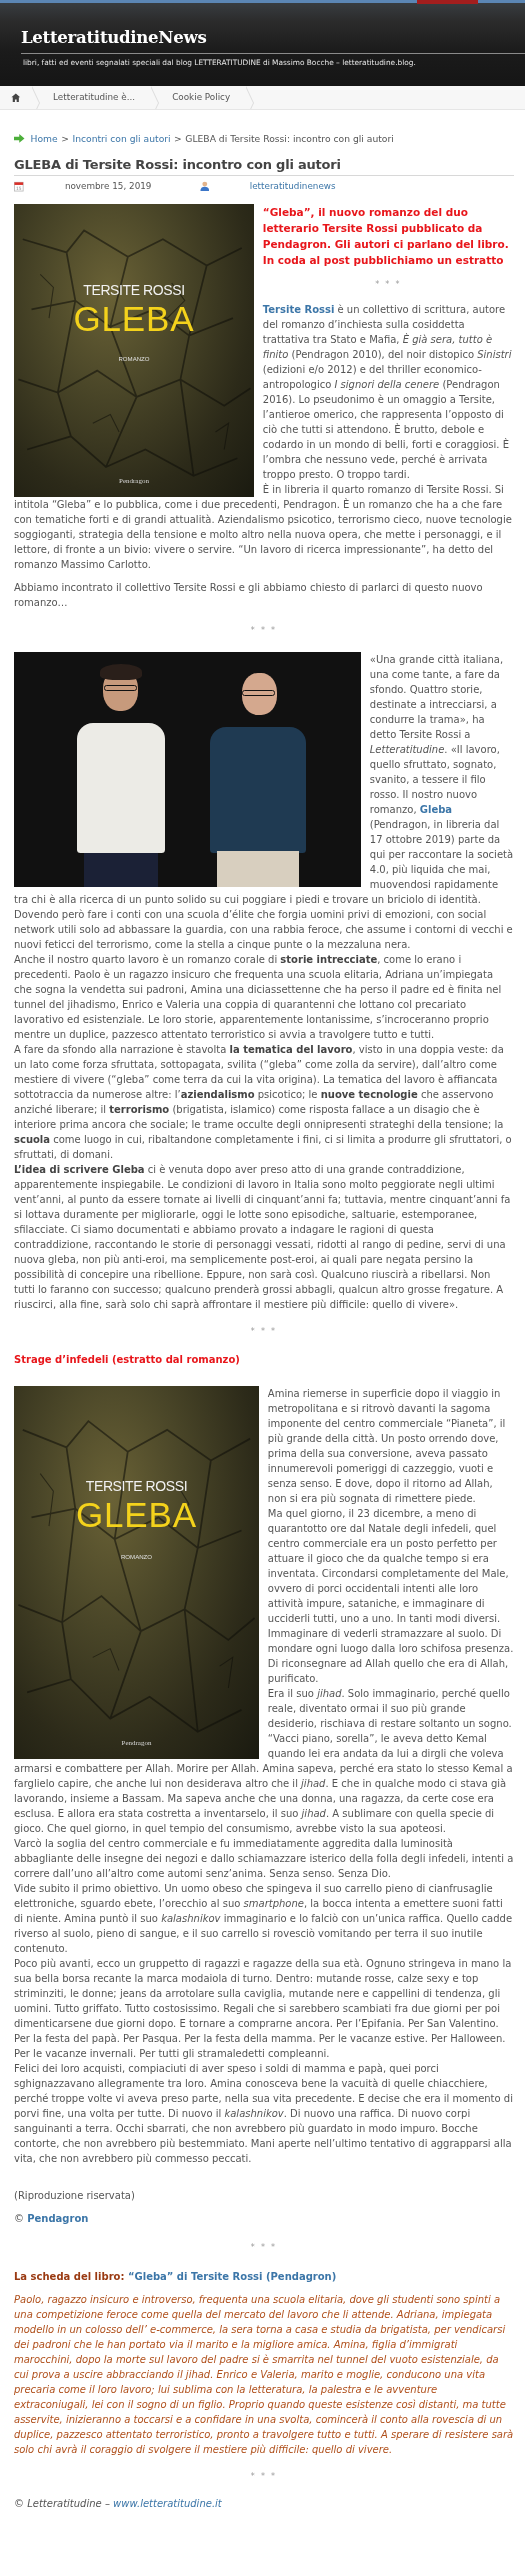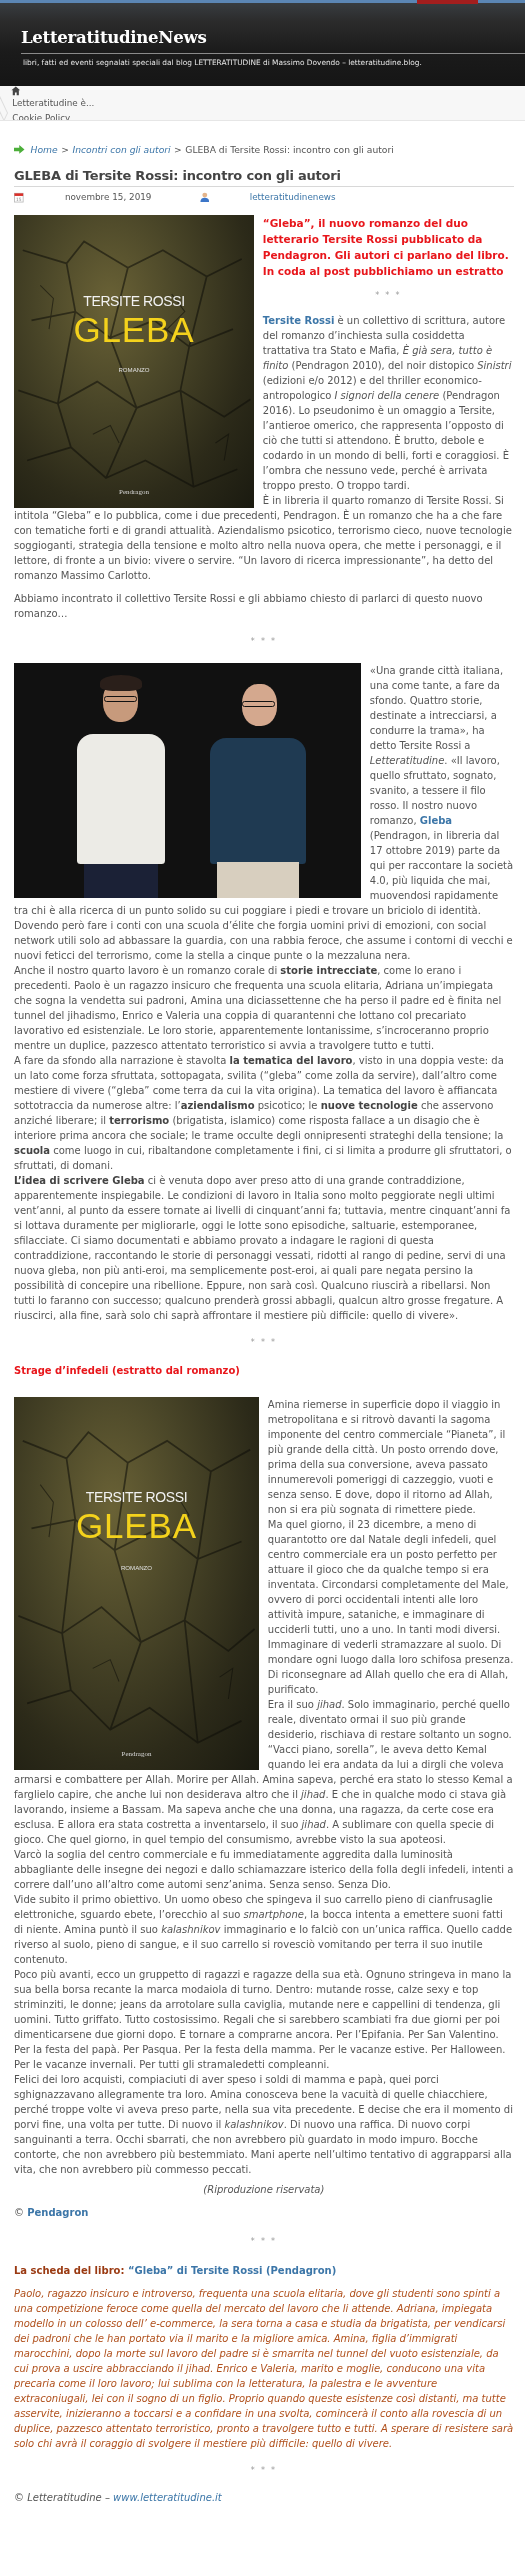--- a/index.html
+++ b/index.html
@@ -11,31 +11,31 @@
     height: 86px; position: relative; overflow: hidden;
     background: linear-gradient(180deg, #3a3f44 0%, #2b2b2b 25%, #1b1b1b 60%, #151515 100%);
   }
   .site-header .stripe { position: absolute; left: 0; right: 0; top: 0; height: 2.6px; background: #5b86b5; }
   .site-header .promo { position: absolute; right: 48px; top: 0; width: 61px; height: 3.5px; background: #a21e1e; }
   .site-title { position: absolute; left: 21px; top: 30px; font-family: "DejaVu Serif", serif; font-weight: bold; font-size: 16.6px; color: #ffffff; letter-spacing: -0.3px; }
   .site-rule { position: absolute; left: 21px; right: 0; top: 53px; height: 0.9px; background: #8a8a8a; }
   .site-tagline { position: absolute; left: 23px; top: 55px; font-size: 7.4px; color: #e8e8e8; white-space: nowrap; }
 
   
-  .topnav { height: 35px; display: flex; background: #f7f7f7; border-bottom: 0.9px solid #e6e6e6; overflow: hidden; white-space: nowrap; flex-direction: column; }
+  .topnav { height: 24px; display: flex; align-items: center; background: #f7f7f7; border-bottom: 0.9px solid #e6e6e6; overflow: hidden; white-space: nowrap; }
   .topnav .home { width: 32px; display: flex; align-items: center; justify-content: center; height: 100%; position: relative; }
   .topnav .item { position: relative; padding: 0 16px 0 12.3px; height: 100%; display: flex; align-items: center; font-size: 8.8px; color: #555; }
   .topnav .sep { width: 8.8px; height: 100%; position: relative; }
   .topnav .sep::before { content: ""; position: absolute; left: 0; top: 0; width: 0; height: 0; border-top: 17.5px solid transparent; border-bottom: 17.5px solid transparent; border-left: 8px solid #dcdcdc; }
   .topnav .sep::after { content: ""; position: absolute; left: -0.9px; top: 0; width: 0; height: 0; border-top: 17.5px solid transparent; border-bottom: 17.5px solid transparent; border-left: 8px solid #f7f7f7; }
 
   .content { padding: 0 12.3px 0 14px; }
 
   .breadcrumb { margin-top: 21px; font-size: 9.2px; color: #555; display: flex; align-items: center; gap: 3.5px; }
-  .breadcrumb a { color: #3c76a8; text-decoration: none; font-style: italic; }
+  .breadcrumb a { color: #3c76a8; text-decoration: none; }
   .bc-arrow { width: 10.5px; height: 8.8px; display: inline-block; margin-right: 2.6px; }
 
   h1.post-title { margin-top: 10.5px; font-size: 13px; font-weight: bold; color: #444; padding-bottom: 3.5px; border-bottom: 0.9px solid #d8d8d8; letter-spacing: -0.2px; }
   .meta { margin-top: 3.5px; display: flex; align-items: center; font-size: 8.8px; color: #555; height: 14px; gap: 36px; }
   .meta .cal { margin-right: 5.3px; }
   .meta .user { margin-left: 12.3px; margin-right: 4.4px; }
   .meta a { color: #3c76a8; text-decoration: none; }
 
   .fl { float: left; margin-right: 8.8px; }
   .cover { position: relative; overflow: hidden; background:
@@ -51,38 +51,38 @@
   .p { margin-bottom: 0; }
   .gap { height: 8px; }
   .blue { color: #3c76a8; font-weight: bold; text-decoration: none; }
   b { color: #444; }
 
   .photo { position: relative; background: #111111; overflow: hidden; }
   .person { position: absolute; }
   .clear { clear: both; }
 
   .section-title { color: #e8161b; font-weight: bold; font-size: 10px; margin-top: 13px; margin-bottom: 19px; }
-  .repro { font-style: italic; margin-top: 5px; text-align: center; }
+  .repro { margin-top: 22px; }
   .copy-pub { margin-top: 8px; }
 
   .scheda-title { font-weight: bold; font-size: 10px; color: #9a3a12; margin-bottom: 8px; }
   .scheda-title a { color: #3c76a8; text-decoration: none; }
   .scheda-body { font-style: italic; color: #b0501c; }
   .footer-copy { font-style: italic; color: #555; margin-top: 12.3px; padding-bottom: 26px; }
   .footer-copy a { color: #3c76a8; font-weight: normal; text-decoration: none; margin-top: 40px; }
 </style>
 </head>
 <body>
 
 <header class="site-header">
   <div class="stripe"></div>
   <div class="promo"></div>
   <div class="site-title">LetteratitudineNews</div>
   <div class="site-rule"></div>
-  <div class="site-tagline">libri, fatti ed eventi segnalati speciali dal blog LETTERATITUDINE di Massimo Dovendo – letteratitudine.blog.</div>
+  <div class="site-tagline">libri, fatti ed eventi segnalati speciali dal blog LETTERATITUDINE di Massimo Bocche – letteratitudine.blog.</div>
 </header>
 
 <nav class="topnav">
   <div class="home">
     <svg width="9.6" height="9.6" viewBox="0 0 11 11">
       <polygon points="5.5,0.5 0.5,5 2,5 2,10.5 4.5,10.5 4.5,7.5 6.5,7.5 6.5,10.5 9,10.5 9,5 10.5,5" fill="#444"></polygon>
     </svg>
   </div>
   <div class="sep"></div>
   <div class="item">Letteratitudine è...</div>

